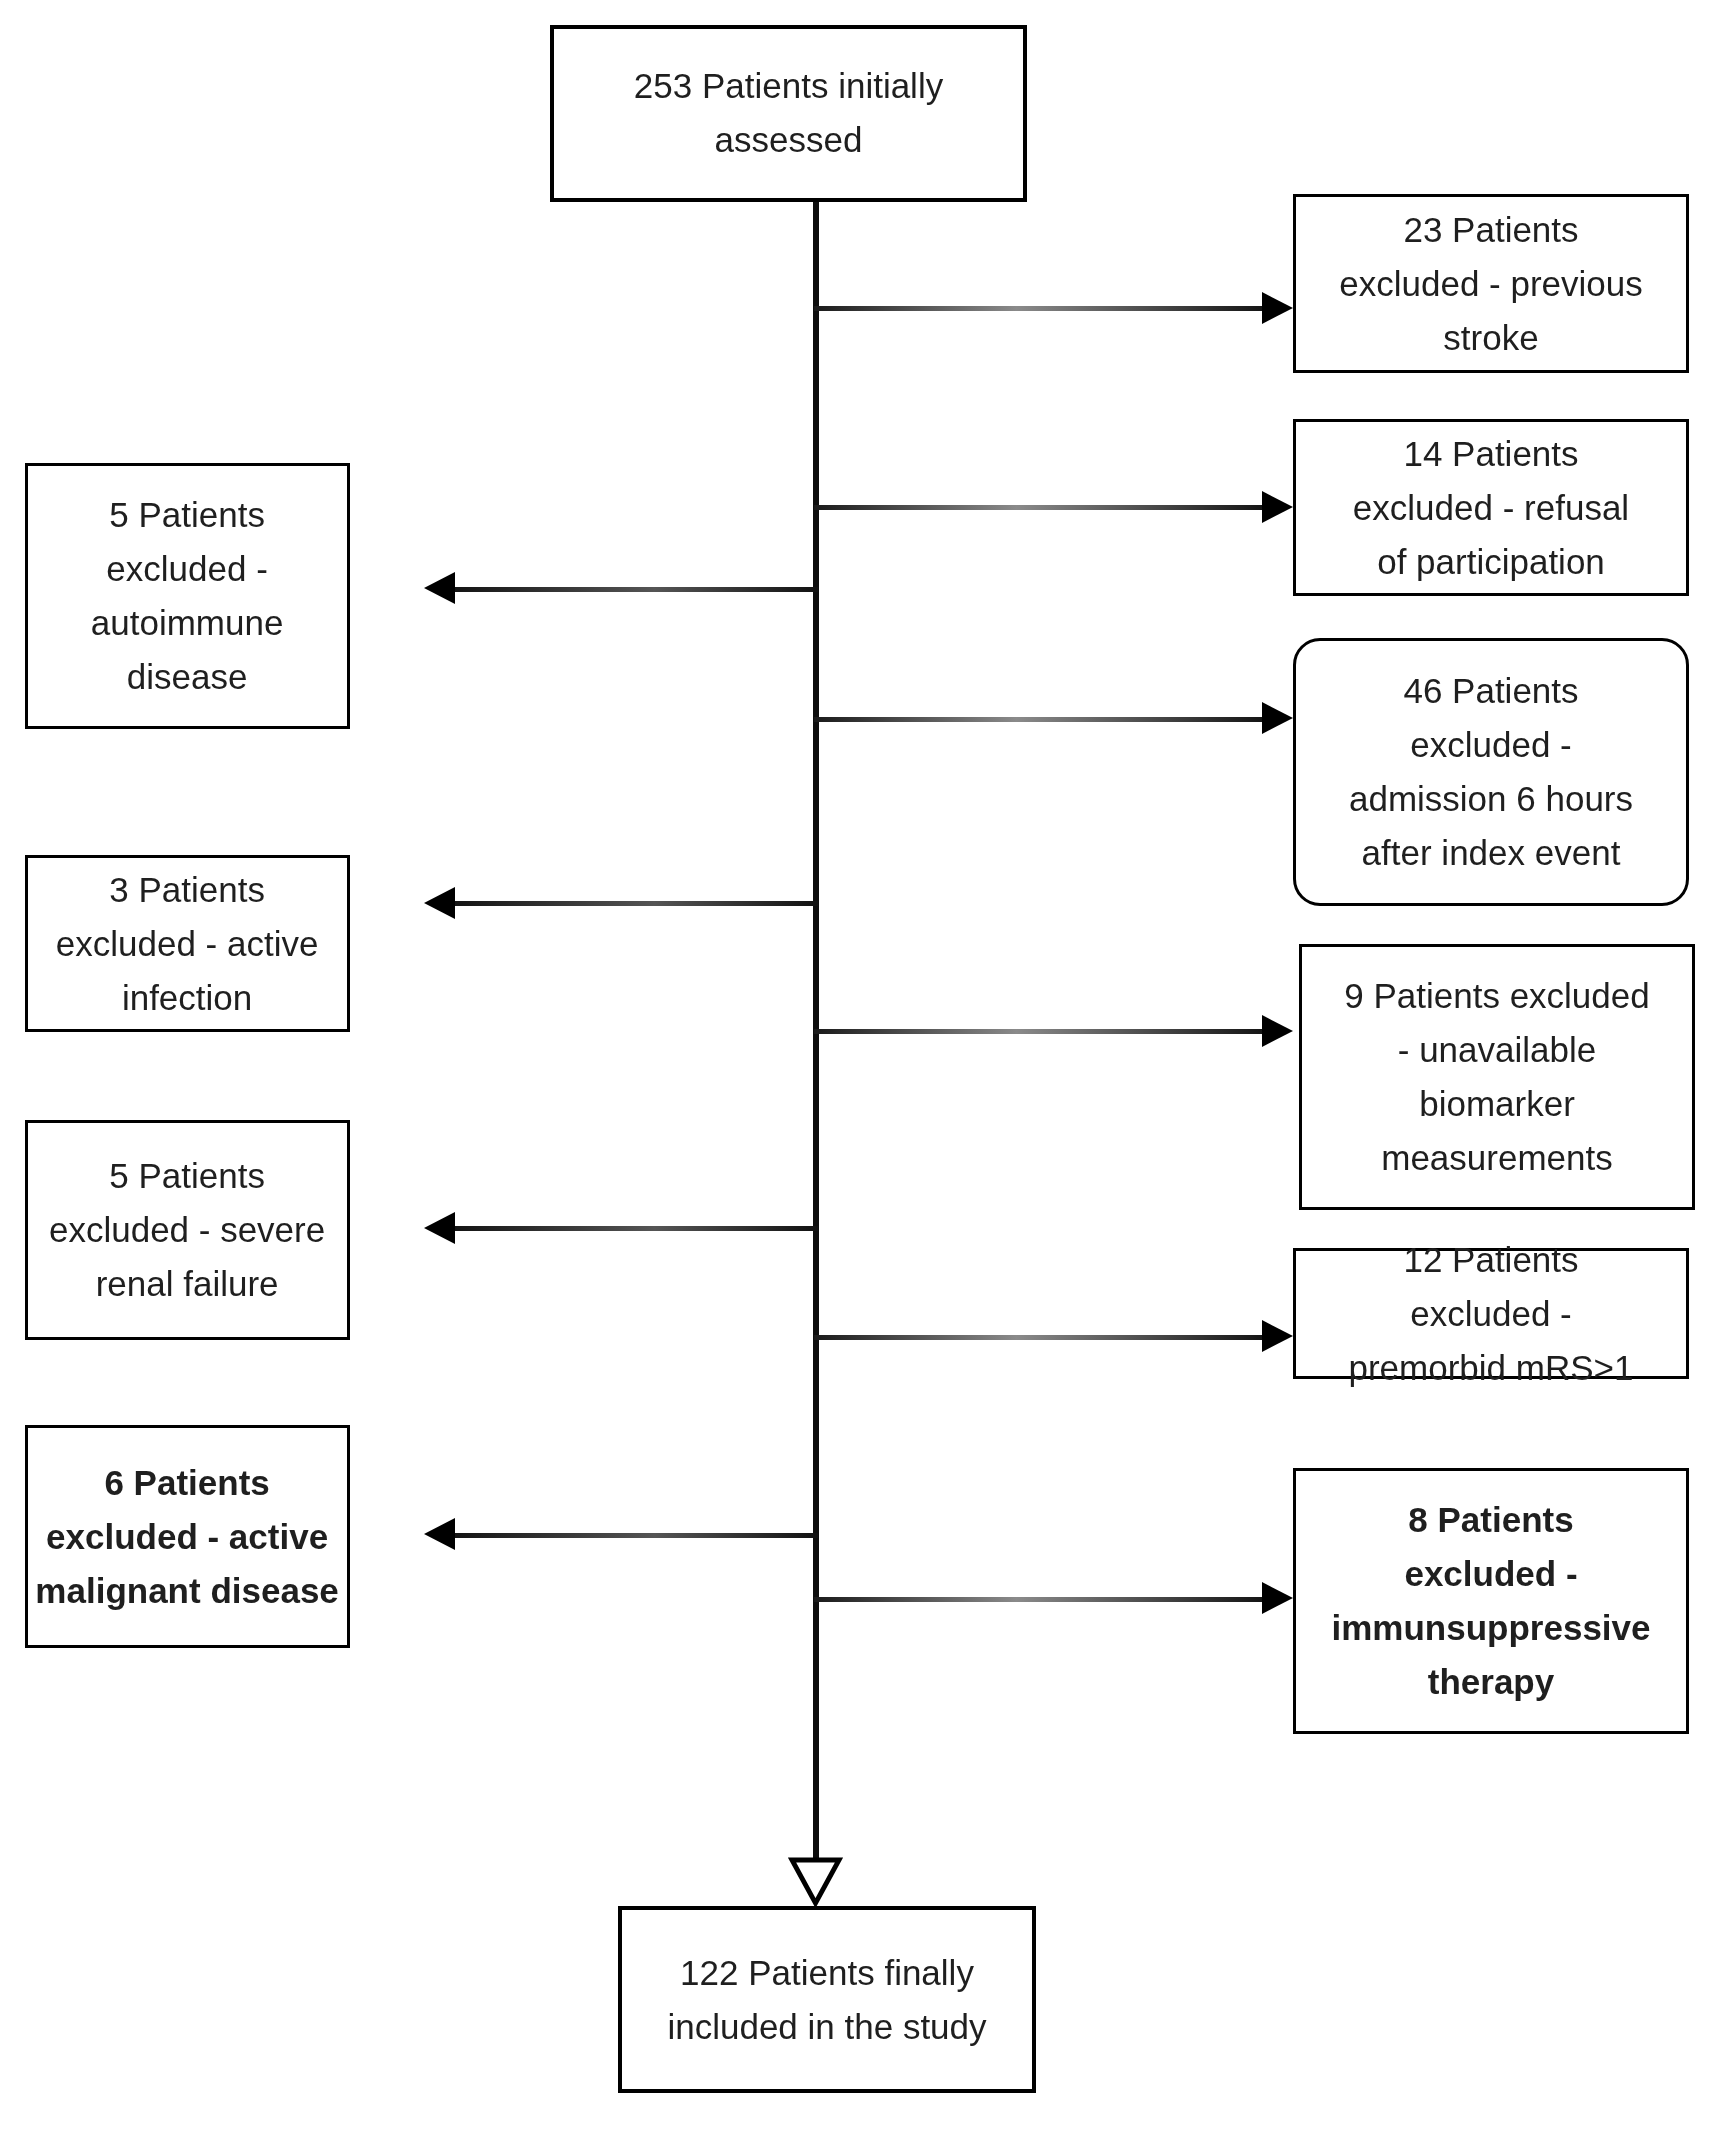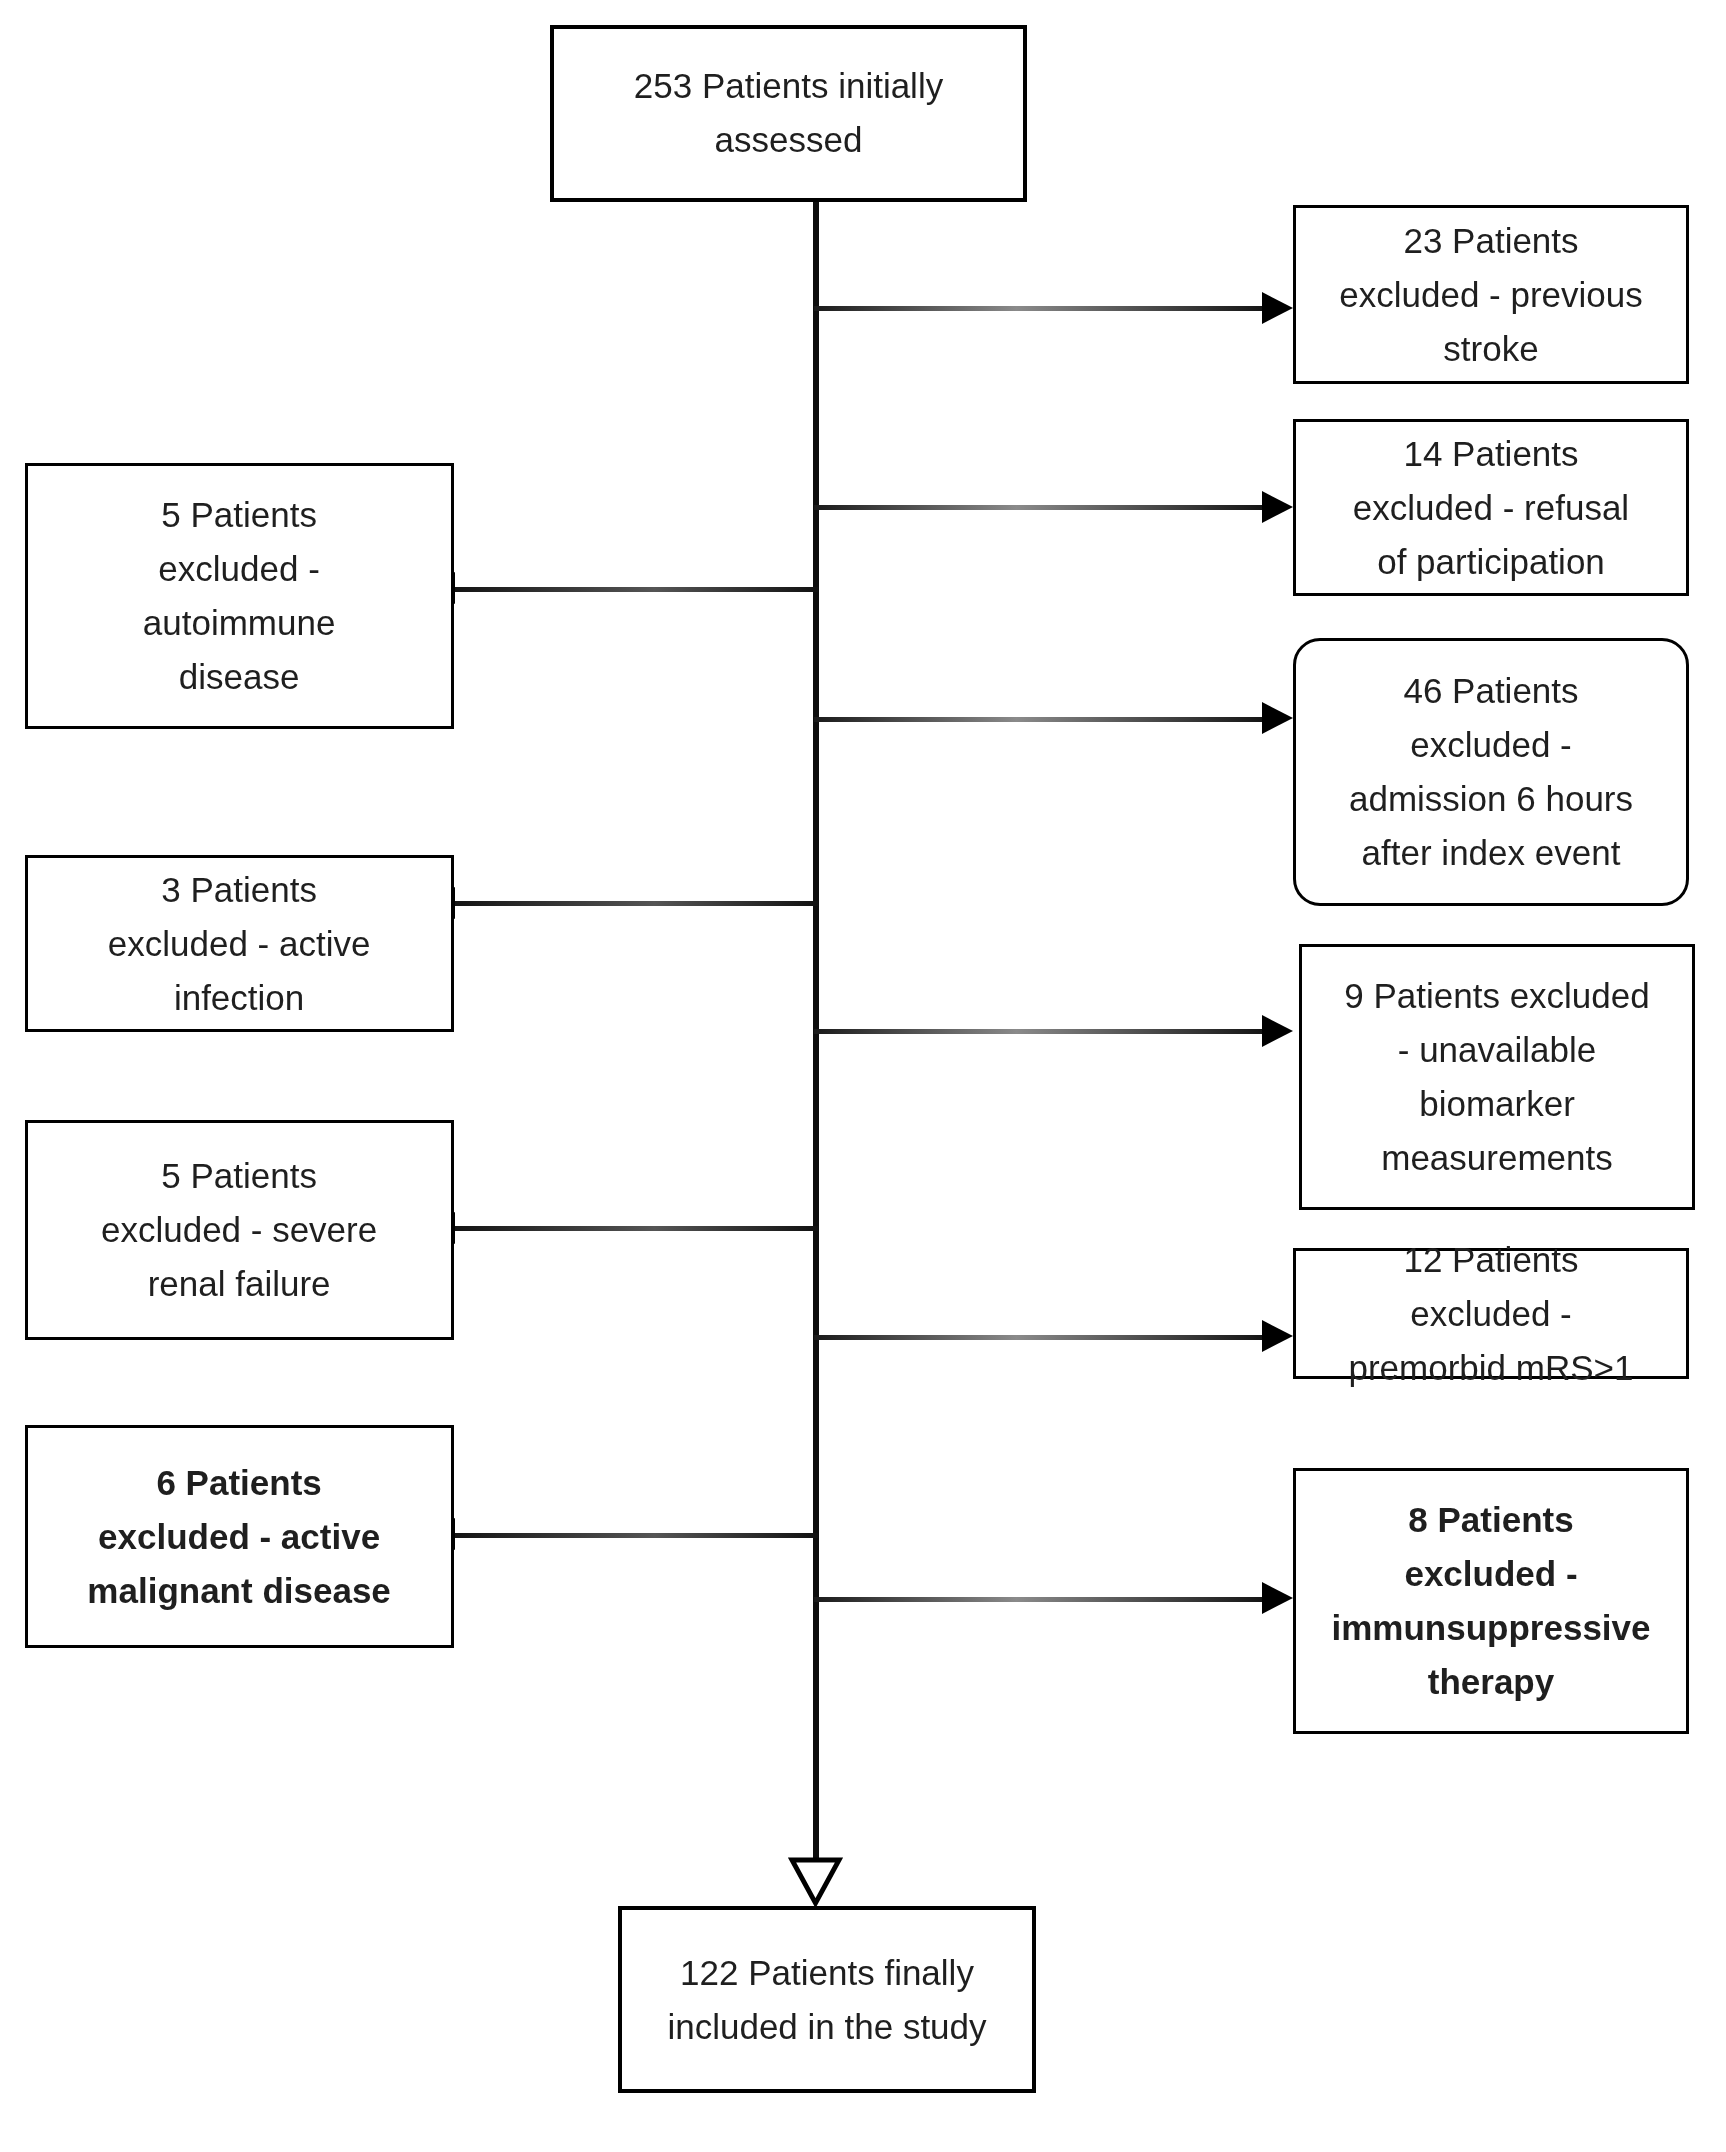--- a/index.html
+++ b/index.html
@@ -21,28 +21,28 @@
     line-height:54px;
     white-space:pre-line;
     box-sizing:border-box;
   }
   .node.major{border-width:4.9px;}
   
   #n-start{left:550px;top:24.6px;width:477px;height:177px;}
   #n-end{left:618px;top:1906px;width:418px;height:187px;}
   
   .rbox{left:1293px;width:396px;}
-  #n-r1{top:205px;height:179px;}
+  #n-r1{top:194px;height:179px;}
   #n-r2{top:419px;height:177px;}
   #n-r3{top:638px;height:268px;border-radius:27px;}
   #n-r4{top:944px;height:266px;margin-left:6px;}
   #n-r5{top:1248px;height:131px;}
   #n-r6{top:1468px;height:266px;font-weight:bold;}
   
-  .lbox{left:24.6px;width:429px;}
+  .lbox{left:24.6px;width:325px;}
   #n-l1{top:463px;height:266px;}
   #n-l2{top:813px;height:177px;margin-top:42px;}
   #n-l3{top:1120px;height:220px;}
   #n-l4{top:1425px;height:223px;font-weight:bold;}
   
   #trunk{
     position:absolute;left:813px;top:202px;width:5.9px;height:1658px;
     background:#0d0d0d;
   }
   

